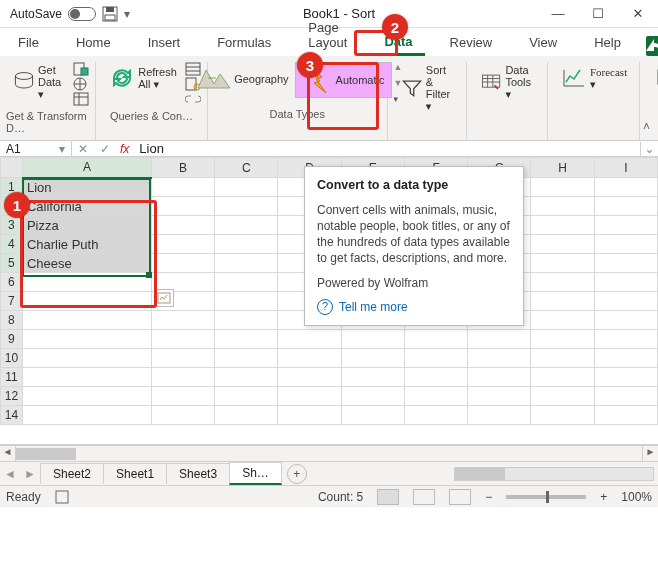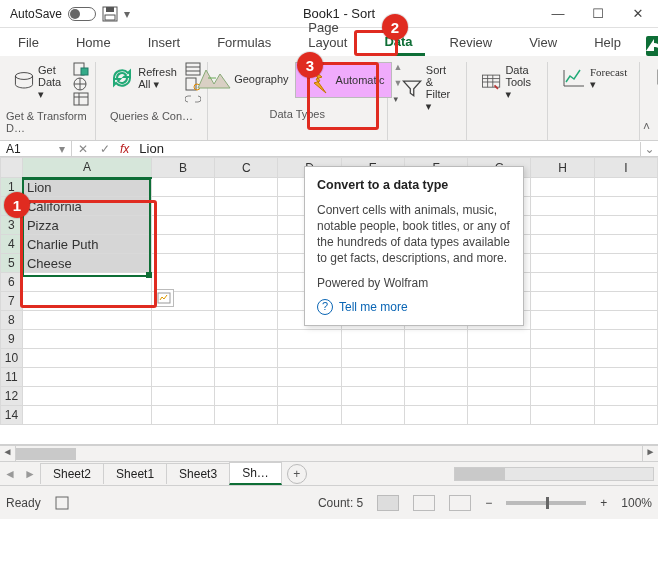--- a/index.html
+++ b/index.html
@@ -53,21 +53,21 @@
   .hscroll { height: 16px; border-top: 1px solid #d0d0d0; display: flex; }
   .hscroll .arrow { width: 16px; text-align: center; color: #666; font-size: 10px; background: #f3f2f1; border-right: 1px solid #d0d0d0; }
   .hscroll .arrow.r { border-left: 1px solid #d0d0d0; border-right: none; }
   .hscroll .track { flex: 1; background: #f3f2f1; position: relative; }
   .hscroll .thumb { position: absolute; left: 0; top: 2px; width: 60px; height: 12px; background: #c9c9c9; }
   .tabstrip { height: 24px; display: flex; align-items: center; border-top: 1px solid #d0d0d0; background: #f3f2f1; position: relative; }
   .tabstrip .navbtn { width: 20px; text-align: center; color: #999; }
   .sheettab { padding: 3px 12px; border: 1px solid #d0d0d0; border-bottom: none; background: #f3f2f1; margin-right: -1px; font-size: 12px; position: relative; }
   .sheettab.active { background: #fff; border-bottom: 2px solid #0e6e36; }
   .addsheet { width: 20px; height: 20px; border: 1px solid #bbb; border-radius: 50%; display: flex; align-items: center; justify-content: center; margin-left: 6px; color: #555; }
-  .statusbar { height: 34px; background: #f3f2f1; border-top: 1px solid #d0d0d0; display: flex; align-items: center; font-size: 12px; color: #444; padding: 0 6px; gap: 14px; }
+  .statusbar { height: 22px; background: #f3f2f1; border-top: 1px solid #d0d0d0; display: flex; align-items: center; font-size: 12px; color: #444; padding: 0 6px; gap: 14px; }
   .statusbar .spacer { flex: 1; }
   .viewbtn { width: 22px; height: 16px; border: 1px solid #bbb; display: inline-block; }
   .zoomslider { width: 80px; height: 4px; background: #bbb; position: relative; }
   .zoomslider .zthumb { position: absolute; left: 50%; top: -4px; width: 3px; height: 12px; background: #666; }
   svg { display: block; }
   .sheet thead th.selcol.first { border-bottom: 2px solid #0e6e36; }
   .smarttag { position:absolute; left:154px; top:132px; width:20px; height:18px; border:1px solid #bbb; background:#fff; display:flex; align-items:center; justify-content:center; }
 </style>
 </head>
 <body>

